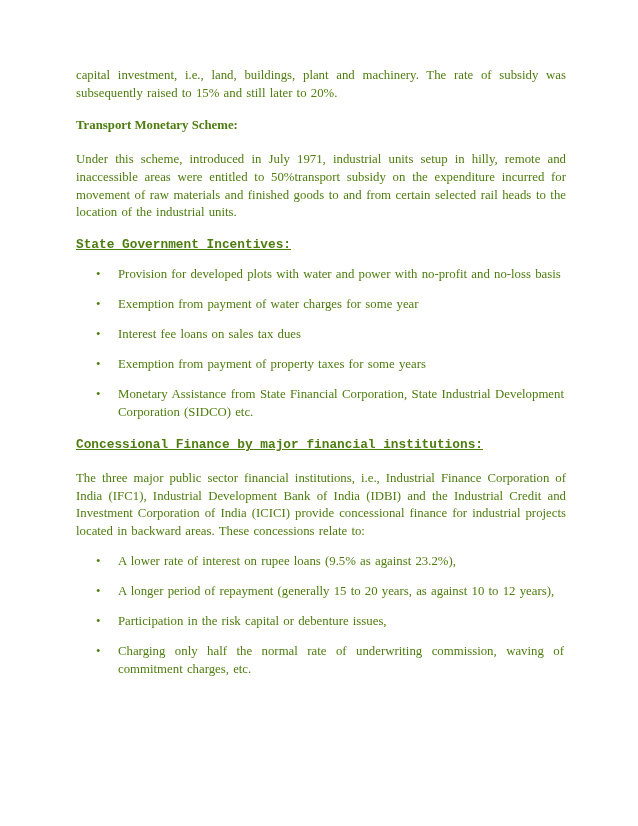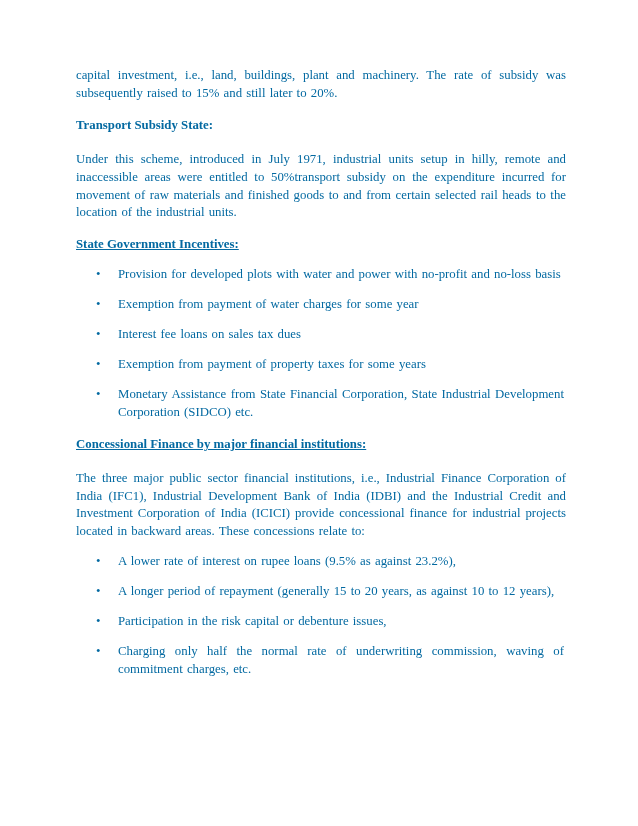--- a/index.html
+++ b/index.html
@@ -5,38 +5,38 @@
   * { margin: 0; padding: 0; box-sizing: border-box; }
   html, body { background: #e8e8e8; }
   body { font-family: "Liberation Serif", "DejaVu Serif", serif; }
 
   .page {
     width: 638px;
     height: 826px;
     margin: 0 auto;
     background: #ffffff;
     padding: 67px 72px 0 76px;
-    color: #0369a1;
+    color: #4d7c0f;
     overflow: hidden;
   }
 
   .para {
     font-size: 12.8px;
     line-height: 1.4;
     text-align: justify;
     word-spacing: 1px;
   }
 
   .heading {
     font-size: 12.8px;
     line-height: 1.4;
     font-weight: bold;
     margin-top: 14px;
   }
-  .heading.underline { text-decoration: underline; }
+  .heading.underline { text-decoration: underline; font-family: Liberation Mono, monospace; }
 
   .section-para { margin-top: 16px; }
 
   ul.bullets {
     list-style: none;
     margin-top: 6px;
   }
 
   .bullet-item {
     display: flex;
@@ -59,21 +59,21 @@
     padding-right: 2px;
   }
 </style>
 </head>
 <body>
 
 <div class="page">
 
   <p class="para">capital investment, i.e., land, buildings, plant and machinery. The rate of subsidy was subsequently raised to 15% and still later to 20%.</p>
 
-  <h3 class="heading">Transport Subsidy State:</h3>
+  <h3 class="heading">Transport Monetary Scheme:</h3>
   <p class="para section-para">Under this scheme, introduced in July 1971, industrial units setup in hilly, remote and inaccessible areas were entitled to 50%transport subsidy on the expenditure incurred for movement of raw materials and finished goods to and from certain selected rail heads to the location of the industrial units.</p>
 
   <h3 class="heading underline">State Government Incentives:</h3>
 
   <ul class="bullets">
     <li class="bullet-item">
       <span class="bullet-marker">•</span>
       <span class="bullet-text">Provision for developed plots with water and power with no-profit and no-loss basis</span>
     </li>
     <li class="bullet-item">

